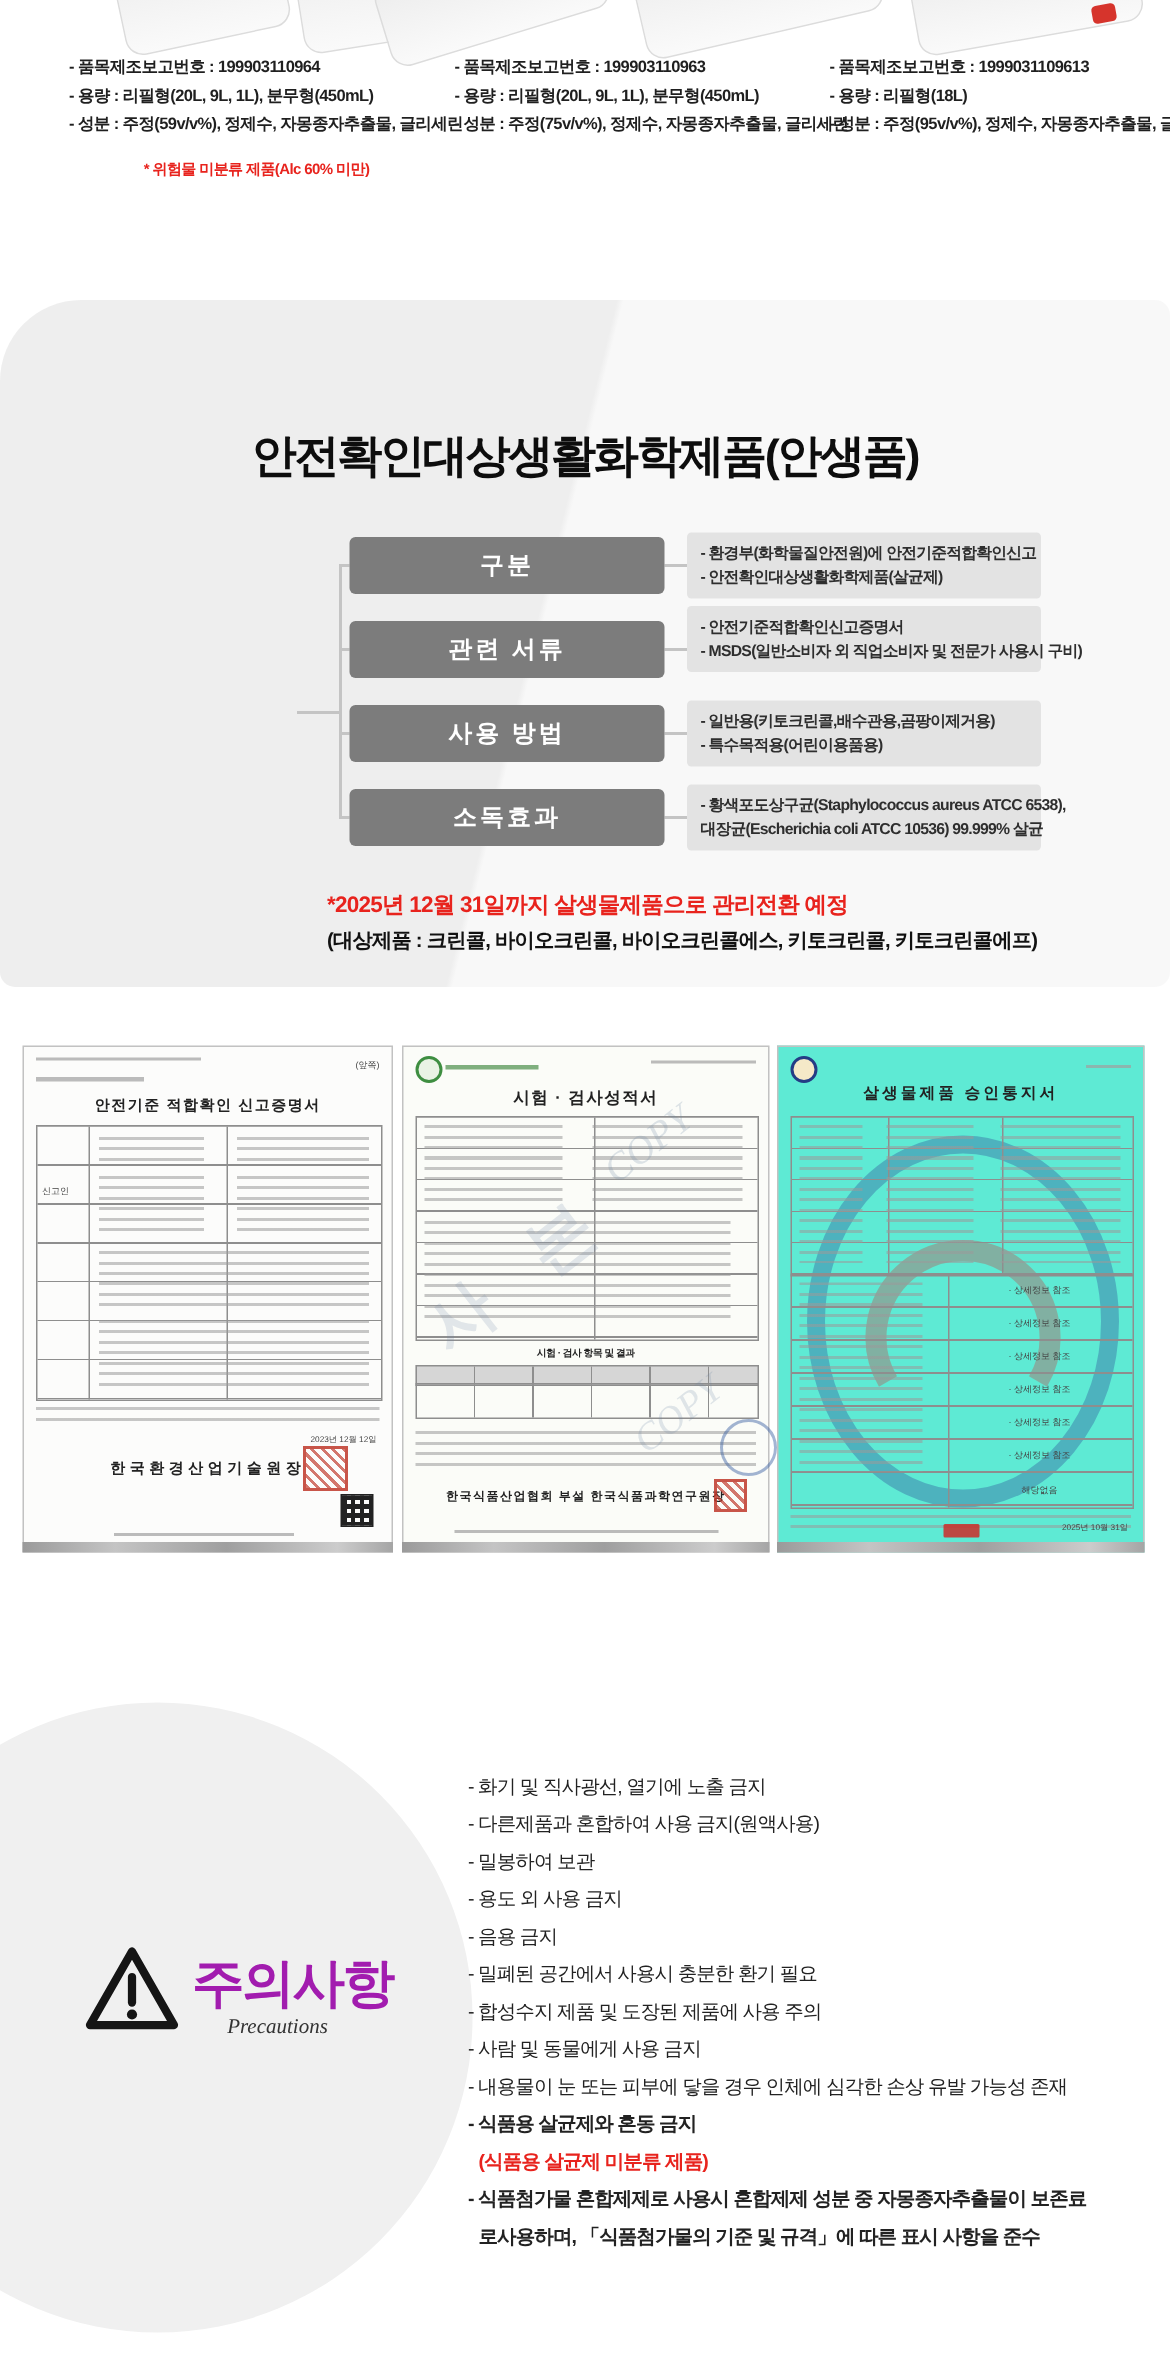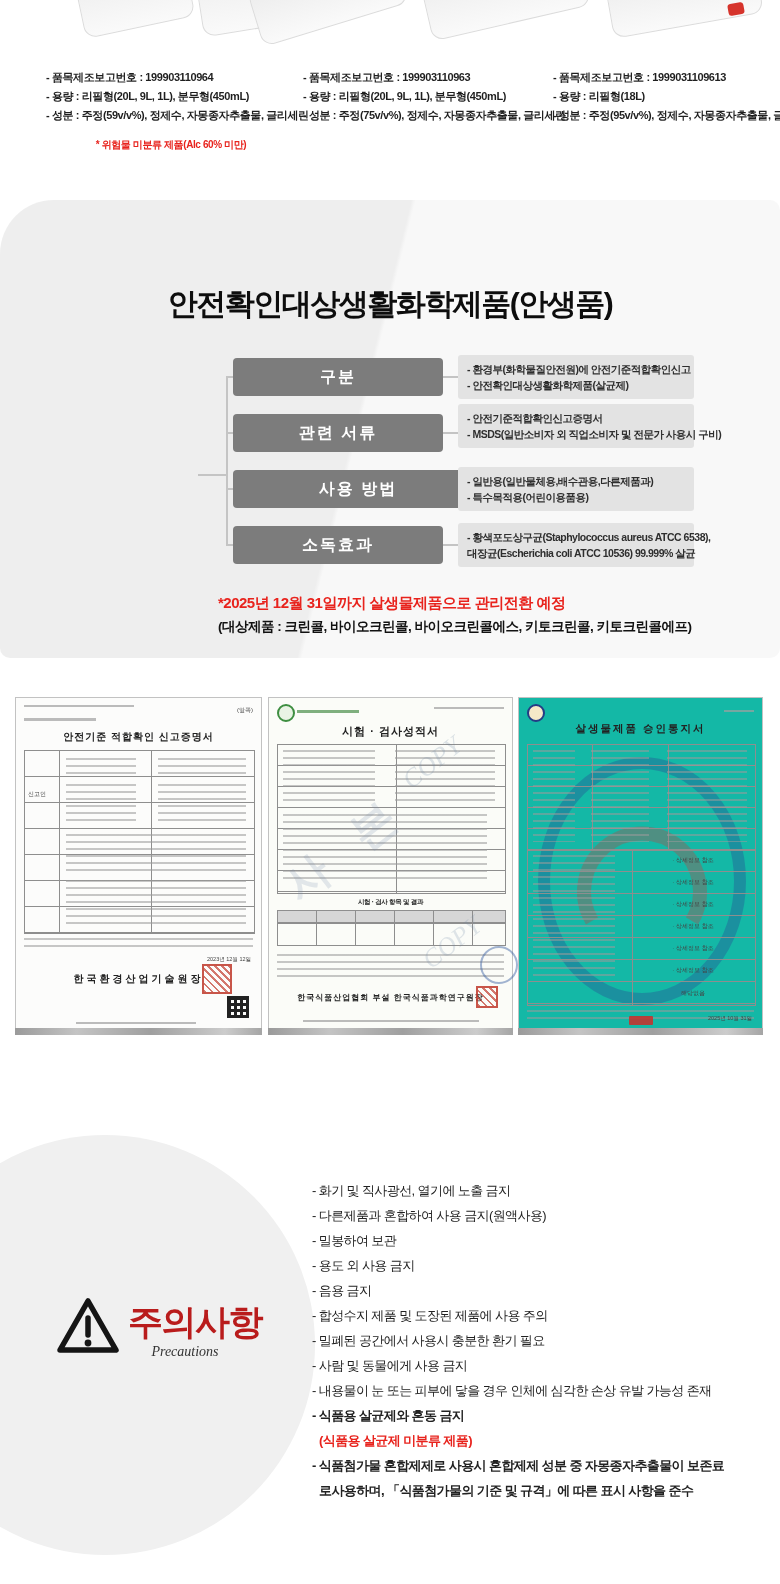--- a/index.html
+++ b/index.html
@@ -3,21 +3,21 @@
 <meta charset="utf-8">
 <style>
   html,body{margin:0;padding:0;background:#fff;}
   .page{position:relative;width:780px;height:1584px;background:#fff;overflow:hidden;
         font-family:"Liberation Sans",sans-serif;color:#1f1f1f;}
   
   .bottle{position:absolute;background:linear-gradient(#ececec,#fafafa);
           border:1px solid #dcdcdc;border-radius:12px;}
   .red-cap{position:absolute;background:#d6342c;border-radius:3px;}
   
-  .prod-col{position:absolute;width:250px;margin-top:32px;}
+  .prod-col{position:absolute;width:250px;}
   .prod-line{font-size:11px;font-weight:700;line-height:19px;letter-spacing:-0.4px;color:#1f1f1f;white-space:nowrap;}
   .prod-note{margin-top:13px;font-size:10px;font-weight:700;color:#e8231d;letter-spacing:-0.4px;text-align:center;}
   
   .panel{position:absolute;left:0;top:200px;width:780px;height:458px;
          background:linear-gradient(104deg,#eeeeee 46%,#f8f8f8 46.5%);
          border-radius:54px 10px 10px 10px;}
   .panel-title{position:absolute;left:0;top:84px;width:100%;text-align:center;
                font-size:30px;font-weight:800;color:#0d0d0d;letter-spacing:-1.5px;}
   .badge{position:absolute;left:62px;top:207px;width:136px;height:136px;border-radius:50%;
          background:#fff;box-shadow:0 6px 16px rgba(0,0,0,.10);}
@@ -44,21 +44,21 @@
   .qr{position:absolute;border:1px solid #222;
       background-image:repeating-linear-gradient(90deg,#222 0 3px,transparent 3px 6px),
                        repeating-linear-gradient(#222 0 3px,transparent 3px 6px);}
   .wm{position:absolute;pointer-events:none;}
   .stamp-blue{position:absolute;border-radius:50%;border:2px solid rgba(50,90,160,.45);}
   .hdr-row{position:absolute;background:#d6d6d6;border:1px solid #8e8e8e;
            background-image:repeating-linear-gradient(to right,transparent 0 38px,#8e8e8e 38px 39px);}
   .red-stamp{position:absolute;background:rgba(205,45,40,.85);border-radius:1px;}
   
   .blob{position:absolute;left:-105px;top:1135px;width:420px;height:420px;border-radius:50%;background:#f0f0f0;}
-  .prec-head{position:absolute;left:128px;top:1299px;font-size:35px;font-weight:800;color:#b91c1c;letter-spacing:-1.5px;}
+  .prec-head{position:absolute;left:128px;top:1299px;font-size:35px;font-weight:800;color:#a21caf;letter-spacing:-1.5px;}
   .prec-sub{position:absolute;left:130px;top:1344px;width:110px;text-align:center;
             font-family:"Liberation Serif",serif;font-style:italic;font-size:14px;color:#333;}
   .warn-icon{position:absolute;left:55px;top:1295px;}
   .prec-list{position:absolute;left:312px;top:1178px;width:450px;}
   .p-item{font-size:13px;font-weight:500;line-height:25px;color:#222;letter-spacing:-0.6px;white-space:nowrap;}
   .p-bold{font-weight:800;}
   .p-red{color:#e8231d;font-weight:800;}
   .p-indent{padding-left:7px;}
 </style>
 </head>
@@ -114,23 +114,23 @@
       <div class="bx">- 환경부(화학물질안전원)에 안전기준적합확인신고</div>
       <div class="bx">- 안전확인대상생활화학제품(살균제)</div>
     </div>
 
     <div class="flow-bar" style="top:214px;">관련 서류</div>
     <div class="flow-box" style="top:204px;">
       <div class="bx">- 안전기준적합확인신고증명서</div>
       <div class="bx">- MSDS(일반소비자 외 직업소비자 및 전문가 사용시 구비)</div>
     </div>
 
-    <div class="flow-bar" style="top:270px;padding-left:20px;">사용 방법</div>
+    <div class="flow-bar" style="top:270px;">사용 방법</div>
     <div class="flow-box" style="top:267px;">
-      <div class="bx">- 일반용(일반물체용,배수관용,다른제품과)</div>
+      <div class="bx">- 일반용(키토크린콜,배수관용,곰팡이제거용)</div>
       <div class="bx">- 특수목적용(어린이용품용)</div>
     </div>
 
     <div class="flow-bar" style="top:326px;">소독효과</div>
     <div class="flow-box" style="top:323px;">
       <div class="bx">- 황색포도상구균(Staphylococcus aureus ATCC 6538),</div>
       <div class="bx">대장균(Escherichia coli ATCC 10536) 99.999% 살균</div>
     </div>
 
     <div class="note-red">*2025년 12월 31일까지 살생물제품으로 관리전환 예정</div>
@@ -180,21 +180,21 @@
     <div class="doc-title" style="top:294px;font-size:8px;letter-spacing:1px;">한국식품산업협회 부설 한국식품과학연구원장</div>
     <div class="seal" style="right:14px;top:288px;width:18px;height:18px;"></div>
     <div class="stamp-blue" style="right:-6px;top:248px;width:34px;height:34px;"></div>
     <div class="l" style="left:34px;bottom:12px;width:176px;height:2px;"></div>
     <div class="wm" style="left:6px;top:120px;font-size:44px;font-weight:700;color:rgba(110,135,165,.18);transform:rotate(-38deg);letter-spacing:14px;">사 본</div>
     <div class="wm" style="left:130px;top:50px;font-family:'Liberation Serif',serif;font-style:italic;font-size:26px;color:rgba(110,135,165,.22);transform:rotate(-38deg);">COPY</div>
     <div class="wm" style="left:150px;top:230px;font-family:'Liberation Serif',serif;font-style:italic;font-size:26px;color:rgba(110,135,165,.2);transform:rotate(-38deg);">COPY</div>
     <div class="edge"></div>
   </div>
 
-  <div class="doc" style="left:518px;width:245px;background:#14b8a6;">
+  <div class="doc" style="left:518px;width:245px;background:#5eead4;">
     <svg class="wm" width="215" height="250" style="left:15px;top:58px;opacity:.32;">
       <ellipse cx="108" cy="125" rx="98" ry="118" fill="none" stroke="#2a3f92" stroke-width="12"></ellipse>
       <path d="M 58 165 A 58 58 0 1 1 158 165" fill="none" stroke="#cc3a3a" stroke-width="14"></path>
     </svg>
     <div style="position:absolute;left:8px;top:6px;width:14px;height:14px;border:2px solid #243c85;border-radius:50%;background:#f5e9c8;"></div>
     <div class="doc-title" style="top:24px;font-size:10.5px;letter-spacing:2px;">살생물제품 승인통지서</div>
     <div class="l" style="right:8px;top:12px;width:30px;height:2px;"></div>
     <div class="tbl" style="left:8px;top:46px;width:227px;height:105px;
                 background-image:repeating-linear-gradient(to bottom,transparent 0 20px,#8e8e8e 20px 21px),linear-gradient(#8e8e8e,#8e8e8e),linear-gradient(#8e8e8e,#8e8e8e);
                 background-size:100% 100%,1px 100%,1px 100%;background-position:0 0,64px 0,140px 0;background-repeat:repeat,no-repeat,no-repeat;"></div>
@@ -227,22 +227,22 @@
   </svg>
   <div class="prec-head">주의사항</div>
   <div class="prec-sub">Precautions</div>
 
   <div class="prec-list">
     <div class="p-item">- 화기 및 직사광선, 열기에 노출 금지</div>
     <div class="p-item">- 다른제품과 혼합하여 사용 금지(원액사용)</div>
     <div class="p-item">- 밀봉하여 보관</div>
     <div class="p-item">- 용도 외 사용 금지</div>
     <div class="p-item">- 음용 금지</div>
+    <div class="p-item">- 밀폐된 공간에서 사용시 충분한 환기 필요</div>
     <div class="p-item">- 합성수지 제품 및 도장된 제품에 사용 주의</div>
-    <div class="p-item">- 밀폐된 공간에서 사용시 충분한 환기 필요</div>
     <div class="p-item">- 사람 및 동물에게 사용 금지</div>
     <div class="p-item">- 내용물이 눈 또는 피부에 닿을 경우 인체에 심각한 손상 유발 가능성 존재</div>
     <div class="p-item p-bold">- 식품용 살균제와 혼동 금지</div>
     <div class="p-item p-red p-indent">(식품용 살균제 미분류 제품)</div>
     <div class="p-item p-bold">- 식품첨가물 혼합제제로 사용시 혼합제제 성분 중 자몽종자추출물이 보존료</div>
     <div class="p-item p-bold p-indent">로사용하며, 「식품첨가물의 기준 및 규격」에 따른 표시 사항을 준수</div>
   </div>
 
 </div>
 

